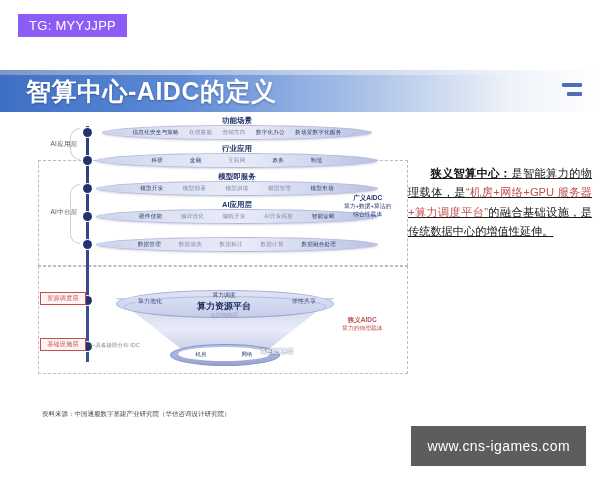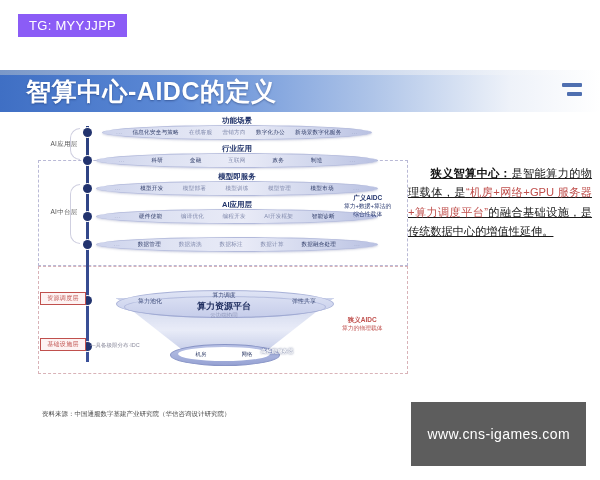--- a/index.html
+++ b/index.html
@@ -162,21 +162,21 @@
   #ann-narrow{left:318px;top:202px;color:#c0504d;}
 
   #source{
     position:absolute;left:18px;top:296px;font-size:6.5px;color:#4a4a4a;
     white-space:nowrap;
   }
 
   #watermark{
     position:absolute;right:14px;bottom:14px;
     background:#5d5d5d;color:#ffffff;font-size:14px;
-    padding:24px 16px;letter-spacing:.4px;white-space:nowrap;
+    padding:12px 16px;letter-spacing:.4px;white-space:nowrap;
   }
 </style>
 </head>
 <body>
 
 <div id="tg-badge">TG: MYYJJPP</div>
 
 <div id="slide">
 
   <div id="title-bar">

